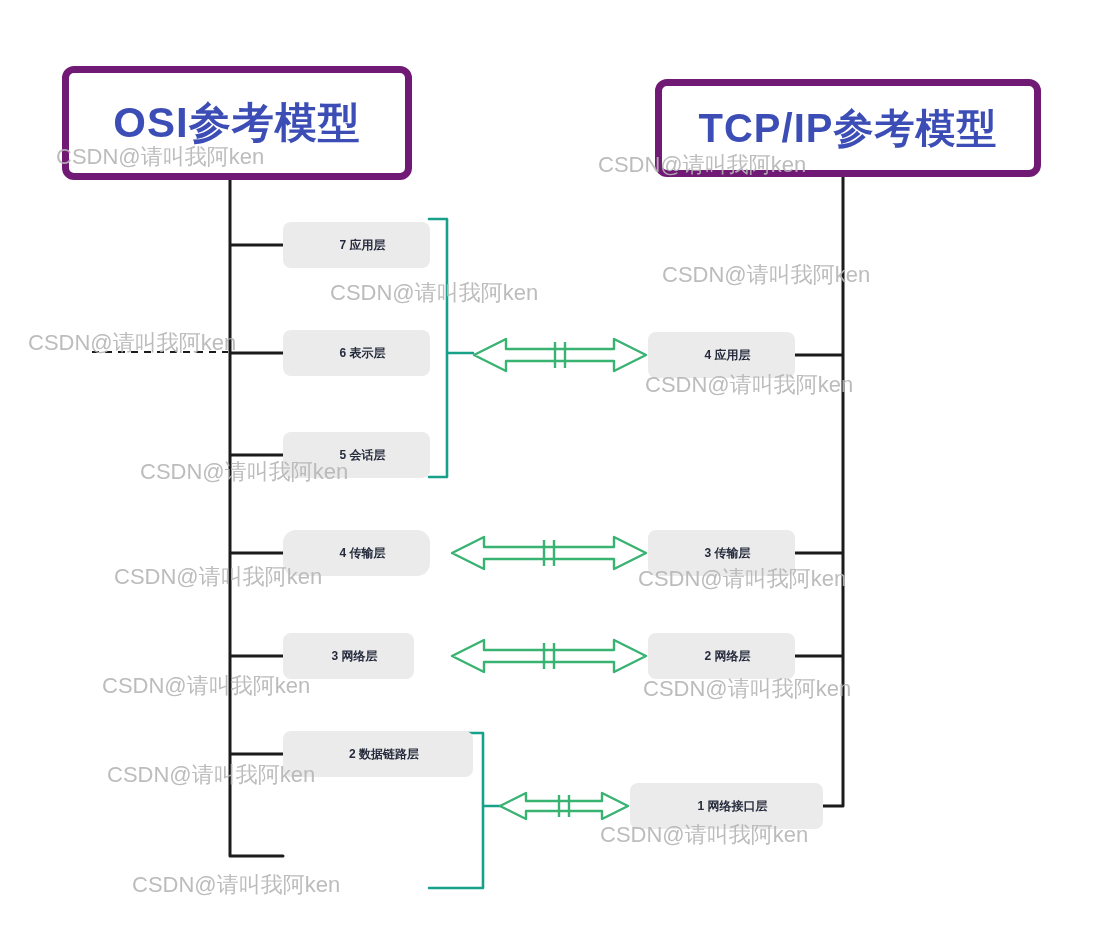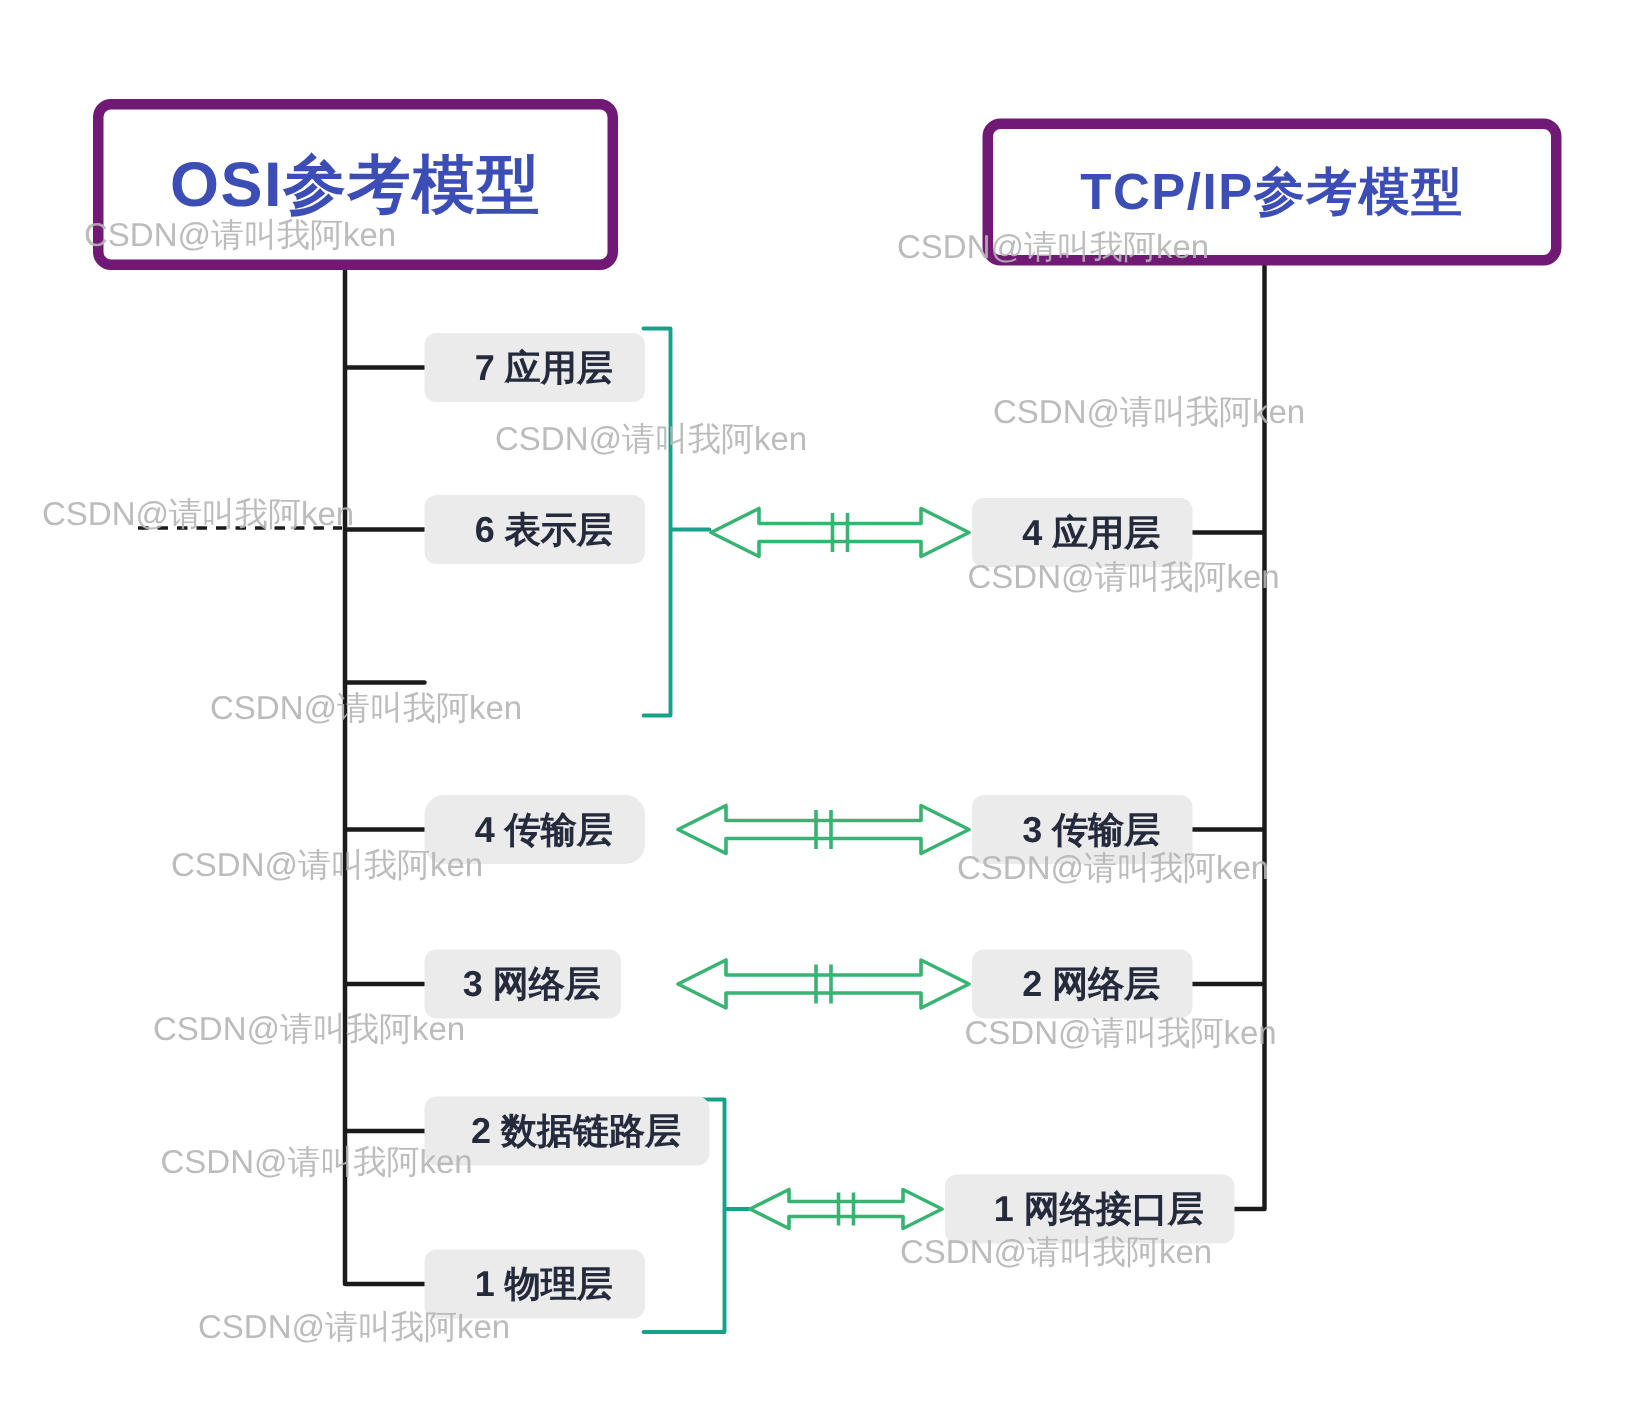--- a/index.html
+++ b/index.html
@@ -7,25 +7,25 @@
     position:relative;width:1093px;height:950px;background:#fff;overflow:hidden;
     font-family:"Liberation Sans","DejaVu Sans",sans-serif;
   }
   #lines{position:absolute;left:0;top:0;width:1093px;height:950px;}
   .title-box{
     position:absolute;background:#fff;border:7px solid #701a75;border-radius:12px;
     display:flex;align-items:center;justify-content:center;
     font-weight:bold;color:#3c4eb6;letter-spacing:1px;z-index:3;
   }
   #osi-title{left:62px;top:66px;width:336px;height:100px;font-size:42px;}
-  #tcp-title{left:655px;top:79px;width:372px;height:84px;font-size:34px;}
+  #tcp-title{left:655px;top:79px;width:372px;height:84px;font-size:40px;}
   .layer{
     position:absolute;background:#ebebeb;border-radius:8px;height:46px;
     display:flex;align-items:center;justify-content:center;
-    font-weight:bold;font-size:24px;color:#252b3d;z-index:3;white-space:nowrap;padding-left:12px;
+    font-weight:bold;font-size:12px;color:#252b3d;z-index:3;white-space:nowrap;padding-left:12px;
   }
   .osi-0{left:283px;top:222px;width:135px;}
   .osi-1{left:283px;top:330px;width:135px;}
   .osi-2{left:283px;top:432px;width:135px;}
   .osi-3{left:283px;top:530px;width:135px;border-radius:13px;}
   .osi-4{left:283px;top:633px;width:119px;}
   .osi-5{left:283px;top:731px;width:178px;}
   .osi-6{left:283px;top:833px;width:135px;}
   .tcp-0{left:648px;top:332px;width:135px;}
   .tcp-1{left:648px;top:530px;width:135px;}
@@ -76,24 +76,24 @@
       <polygon points="500,806 526,793 526,801 602,801 602,793 628,806 602,819 602,811 526,811 526,819" fill="#fff"></polygon>
       <path d="M559 795 V817 M569 795 V817" fill="none"></path>
     </g>
   </svg>
 
   <div id="osi-title" class="title-box">OSI参考模型</div>
   <div id="tcp-title" class="title-box">TCP/IP参考模型</div>
 
   <div class="layer osi-0">7 应用层</div>
   <div class="layer osi-1">6 表示层</div>
+  <div class="layer osi-2">5 会话层</div>
   <div class="layer osi-3">4 传输层</div>
   <div class="layer osi-4">3 网络层</div>
   <div class="layer osi-5">2 数据链路层</div>
-  <div class="layer osi-6">1 物理层</div>
 
   <div class="layer tcp-0">4 应用层</div>
   <div class="layer tcp-1">3 传输层</div>
   <div class="layer tcp-2">2 网络层</div>
   <div class="layer tcp-3">1 网络接口层</div>
 
   <span class="wm w1">CSDN@请叫我阿ken</span>
   <span class="wm w2">CSDN@请叫我阿ken</span>
   <span class="wm w3">CSDN@请叫我阿ken</span>
   <span class="wm w4">CSDN@请叫我阿ken</span>

